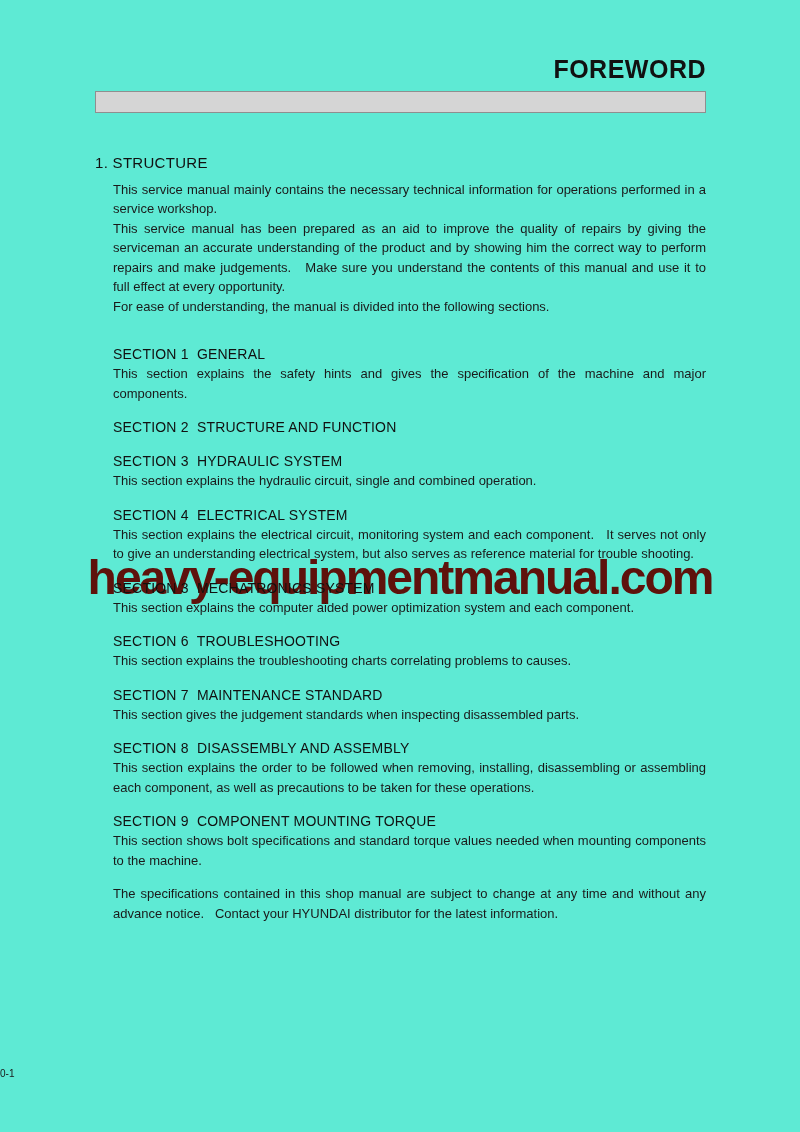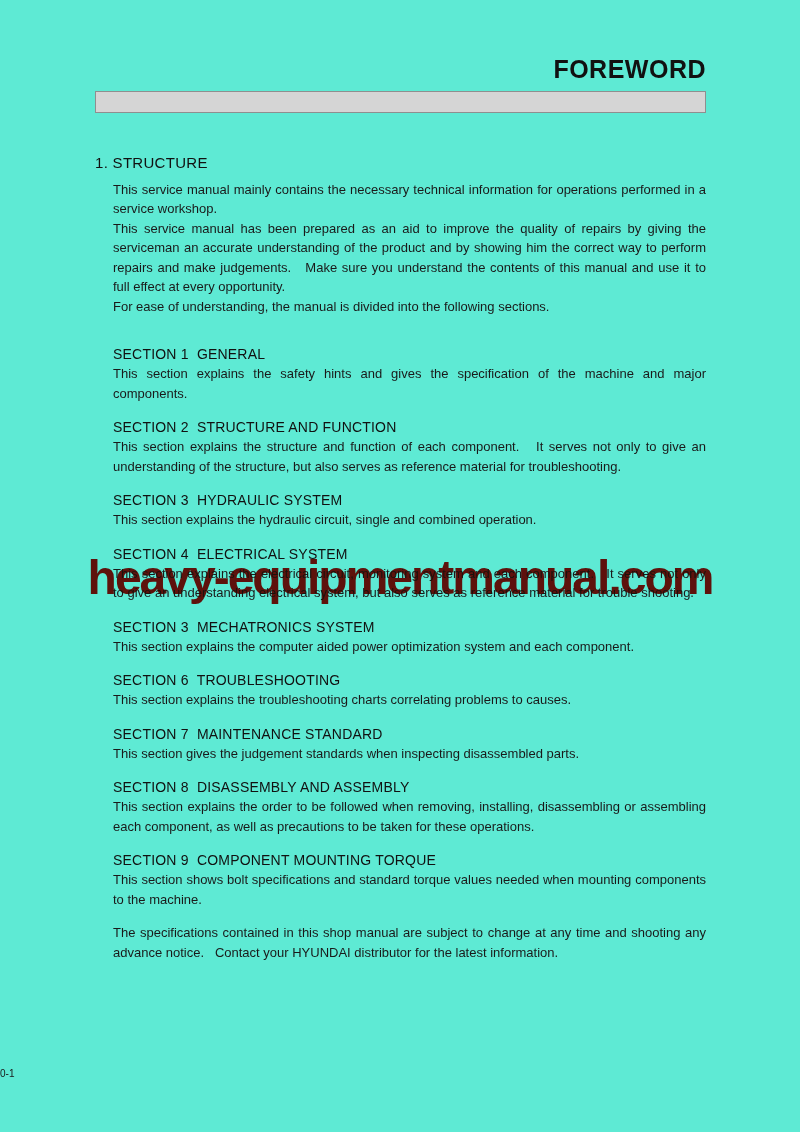--- a/index.html
+++ b/index.html
@@ -100,21 +100,20 @@
         <p>For ease of understanding, the manual is divided into the following sections.</p>
       </div>
 
       <section class="sec first">
         <h3>SECTION 1  GENERAL</h3>
         <p>This section explains the safety hints and gives the specification of the machine and major components.</p>
       </section>
 
       <section class="sec">
         <h3>SECTION 2  STRUCTURE AND FUNCTION</h3>
-        <p>This section explains the structure and function of each component.   It serves not only to give an understanding of the structure, but also serves as reference material for troubleshooting.</p>
       </section>
 
       <section class="sec">
         <h3>SECTION 3  HYDRAULIC SYSTEM</h3>
         <p>This section explains the hydraulic circuit, single and combined operation.</p>
       </section>
 
       <section class="sec">
         <h3>SECTION 4  ELECTRICAL SYSTEM</h3>
         <p>This section explains the electrical circuit, monitoring system and each component.   It serves not only to give an understanding electrical system, but also serves as reference material for trouble shooting.</p>
@@ -138,21 +137,21 @@
       <section class="sec">
         <h3>SECTION 8  DISASSEMBLY AND ASSEMBLY</h3>
         <p>This section explains the order to be followed when removing, installing, disassembling or assembling each component, as well as precautions to be taken for these operations.</p>
       </section>
 
       <section class="sec">
         <h3>SECTION 9  COMPONENT MOUNTING TORQUE</h3>
         <p>This section shows bolt specifications and standard torque values needed when mounting components to the machine.</p>
       </section>
 
-      <p class="closing">The specifications contained in this shop manual are subject to change at any time and shooting any advance notice.   Contact your HYUNDAI distributor for the latest information.</p>
+      <p class="closing">The specifications contained in this shop manual are subject to change at any time and without any advance notice.   Contact your HYUNDAI distributor for the latest information.</p>
     </div>
   </div>
 
   <div class="watermark" style="color: rgb(232, 18, 12);">heavy-equipmentmanual.com</div>
 
   <div class="page-number">0-1</div>
 
 </div>
 
 </body></html>

